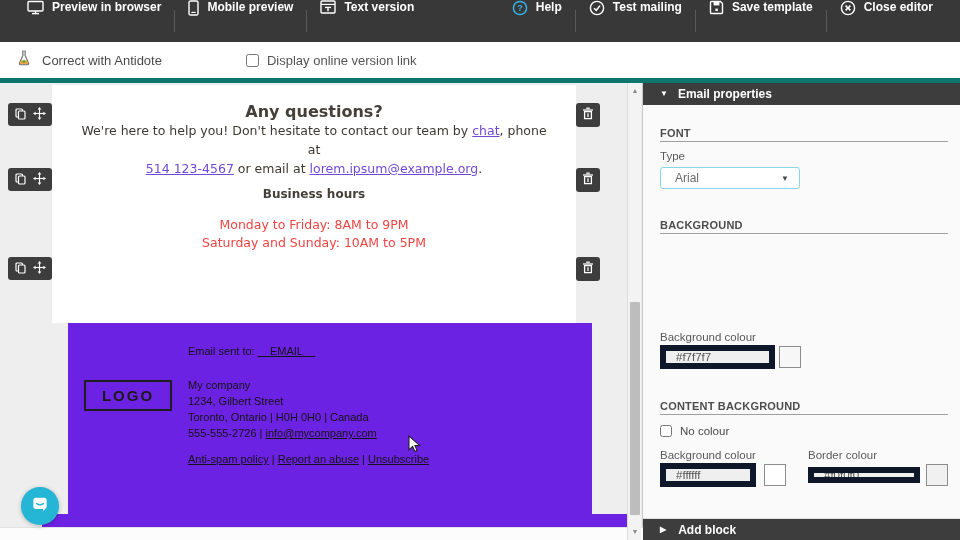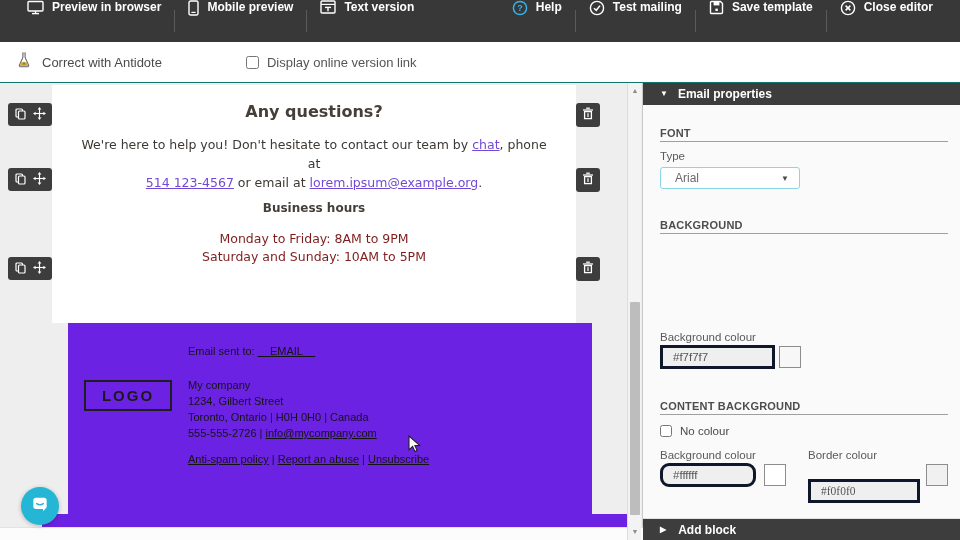--- a/index.html
+++ b/index.html
@@ -11,34 +11,34 @@
   .topbar { position:absolute; left:0; top:0; width:960px; height:42px; background:#383838;
             display:flex; align-items:center; justify-content:space-between; padding:0 14px; }
   .tb-group { display:flex; align-items:center; height:100%; }
   .tb-item { display:flex; align-items:flex-start; gap:8px; color:#fff; font-size:12px; font-weight:bold;
              padding:0 13px; height:100%; cursor:pointer; white-space:nowrap; }
   .tb-sep { width:1px; height:22px; background:#5a5a5a; }
   .tb-item svg { display:block; }
 
   
   .subbar { position:absolute; left:0; top:42px; width:960px; height:41px; background:#ffffff;
-            border-bottom:1px solid #0f766e; display:flex; align-items:center; }
+            border-bottom:5px solid #0f766e; display:flex; align-items:center; }
   .antidote { display:flex; align-items:center; gap:10px; padding-left:16px; font-size:13px; color:#4a4a4a; cursor:pointer; }
   .online-check { display:flex; align-items:center; gap:8px; margin-left:84px; font-size:13px; color:#555; }
   .online-check input { width:13px; height:13px; accent-color:#555; }
 
   
   .canvas { position:absolute; left:0; top:83px; width:643px; height:457px; background:#efeeee; border-right:1px solid #c9c9c9; }
   .email-white { position:absolute; left:52px; top:2px; width:524px; height:238px; background:#ffffff; }
   .email-font { font-family:"DejaVu Sans", sans-serif; }
   .q-heading { margin-top:17px; text-align:center; font-size:16px; font-weight:bold; color:#453f39; }
-  .contact-p { margin-top:14px; text-align:center; font-size:12.5px; line-height:19px; color:#3d3833; padding:0 24px; }
+  .contact-p { margin-top:0; text-align:center; font-size:12.5px; line-height:19px; color:#3d3833; padding:0 24px; }
   .contact-p a, .hours a { color:#7249d6; text-decoration:underline; cursor:pointer; }
   .h-heading { margin-top:9px; text-align:center; font-size:12px; font-weight:bold; color:#453f39; }
-  .hours-lines { margin-top:15px; text-align:center; font-size:12.5px; line-height:18px; color:#7f1d1d; }
+  .hours-lines { margin-top:15px; text-align:center; font-size:12.5px; line-height:18px; color:#ef4444; }
 
   
   .purple-block { position:absolute; left:68px; top:240px; width:524px; height:204px; background:#6c22e2; }
   .purple-strip { position:absolute; left:42px; top:431px; width:585px; height:13px; background:#6c22e2; }
   .bottom-strip { position:absolute; left:0; top:444px; width:643px; height:13px; background:#fcfcfc; border-top:1px solid #e3e3e3; }
   .pf-text { font-family:"Liberation Sans", sans-serif; font-size:11px; color:#141414; }
   .sent-row { position:absolute; left:120px; top:22px; }
   .sent-row .uline { text-decoration:underline; }
   .logo-box { position:absolute; left:16px; top:57px; width:88px; height:31px; border:2px solid #1e1e1e;
               display:flex; align-items:center; justify-content:center; font-size:15px; font-weight:bold;
@@ -76,21 +76,21 @@
   .fld-label { position:absolute; font-size:11.5px; color:#5a5a5a; }
   .dropdown { position:absolute; left:17px; top:84px; width:140px; height:22px; background:#fff;
               border:1px solid #8bd6e6; border-radius:3px; display:flex; align-items:center;
               justify-content:space-between; padding:0 10px 0 14px; font-size:12px; color:#6a6a6a; cursor:pointer; }
   .dd-arrow { font-size:8px; color:#4a4a4a; }
   .bg-inner { position:absolute; left:17px; top:160px; width:288px; height:80px; background:#f0f0f0; }
   .img-ph { position:absolute; left:8px; top:8px; width:63px; height:63px; background:#fff; border:1px solid #d5d5d5; }
   .choose-btn { position:absolute; left:82px; top:23px; width:118px; height:34px; background:#fff;
                 border:1px solid #8bd6e6; border-radius:4px; color:#8a8a8a; font-size:12.5px;
                 display:flex; align-items:center; justify-content:center; cursor:pointer; }
-  .color-input { background:#efefef; border:3px solid #0f172a; font-size:11.5px; color:#555;
+  .color-input { background:#efefef; border:6px solid #0f172a; font-size:11.5px; color:#555;
                  padding-left:10px; font-family:"Liberation Sans", sans-serif; }
   .swatch { position:absolute; width:22px; height:22px; border:1px solid #8d8d8d; }
   .chk-row { position:absolute; left:17px; display:flex; align-items:center; gap:8px; font-size:11.5px; color:#4a4a4a; }
   .chk-row input { width:12px; height:12px; }
   .addblock { position:absolute; left:0; top:435px; width:317px; height:22px; background:#3d3d3d; color:#fff;
               border-top:1px solid #e0e0e0; display:flex; align-items:center; gap:12px; padding-left:17px;
               font-size:12px; font-weight:bold; cursor:pointer; }
 </style>
 </head>
 <body>
@@ -333,23 +333,23 @@
     <div class="swatch" style="left:136px; top:263px; background:#f7f7f7"></div>
 
     <div class="sec-label" style="top:317px">CONTENT BACKGROUND</div>
     <div class="sec-divider" style="top:331px"></div>
     <label class="chk-row" style="top:342px">
       <input type="checkbox" style="">
       <span>No colour</span>
     </label>
     <div class="fld-label" style="left:17px; top:366px">Background colour</div>
     <div class="fld-label" style="left:165px; top:366px">Border colour</div>
-    <input class="color-input" style="position: absolute; left: 17px; top: 380px; width: 96px; height: 24px; border-radius: 9px;" value="#ffffff">
+    <input class="color-input" style="position: absolute; left: 17px; top: 380px; width: 96px; height: 24px;" value="#ffffff">
     <div class="swatch" style="left:121px; top:381px; background:#ffffff"></div>
-    <input class="color-input" style="position: absolute; left: 165px; top: 396px; width: 112px; height: 24px; font-family: Liberation Serif, serif;" value="#f0f0f0">
+    <input class="color-input" style="position: absolute; left: 165px; top: 384px; width: 112px; height: 16px;" value="#f0f0f0">
     <div class="swatch" style="left:283px; top:381px; background:#f0f0f0"></div>
 
     <div class="addblock">
       <span class="tri">▶</span>
       <span>Add block</span>
     </div>
   </div>
 
 </div>
 

